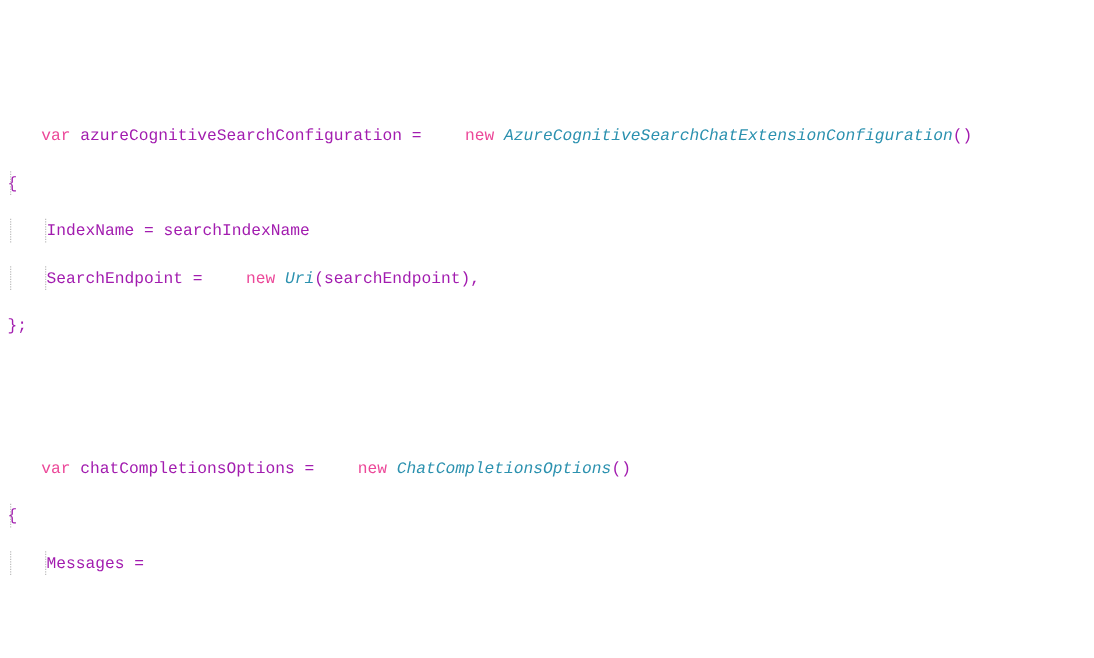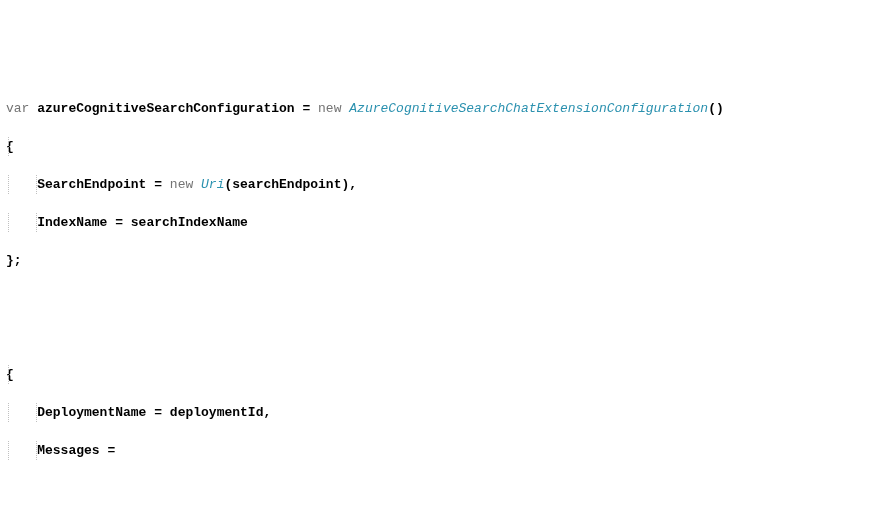--- a/index.html
+++ b/index.html
@@ -16,39 +16,39 @@
   .line { display: block; position: relative; }
   .guide {
     position: absolute;
     left: 0;
     top: 0;
     bottom: 0;
     border-left: 1px dotted #c0c0c0;
   }
   .g1 { left: 2px; }
   .g2 { left: 30px; }
-  .kw { color: #737373; }
+  .kw { color: #ec4899; margin-left: 27px; }
   .type { color: #2b91af; font-style: italic; }
-  .txt { color: #000000; font-weight: bold; }
+  .txt { color: #a21caf; }
 </style>
 </head>
 <body>
 
 
 
 <div>
 <span class="line"><span class="kw">var</span><span class="txt"> azureCognitiveSearchConfiguration = </span><span class="kw">new</span><span> </span><span class="type">AzureCognitiveSearchChatExtensionConfiguration</span><span class="txt">()</span></span>
 <span class="line"><span class="guide g1"></span><span class="txt">{</span></span>
+<span class="line"><span class="guide g1"></span><span class="guide g2"></span><span class="txt">    IndexName = searchIndexName</span></span>
 <span class="line"><span class="guide g1"></span><span class="guide g2"></span><span class="txt">    SearchEndpoint = </span><span class="kw">new</span><span> </span><span class="type">Uri</span><span class="txt">(searchEndpoint),</span></span>
-<span class="line"><span class="guide g1"></span><span class="guide g2"></span><span class="txt">    IndexName = searchIndexName</span></span>
 <span class="line"><span class="txt">};</span></span>
 <span class="line"> </span>
 <span class="line"> </span>
+<span class="line"><span class="kw">var</span><span class="txt"> chatCompletionsOptions = </span><span class="kw">new</span><span> </span><span class="type">ChatCompletionsOptions</span><span class="txt">()</span></span>
 <span class="line"><span class="guide g1"></span><span class="txt">{</span></span>
-<span class="line"><span class="guide g1"></span><span class="guide g2"></span><span class="txt">    DeploymentName = deploymentId,</span></span>
 <span class="line"><span class="guide g1"></span><span class="guide g2"></span><span class="txt">    Messages =</span></span>
 
 
 
 
 
 
 
 
 

